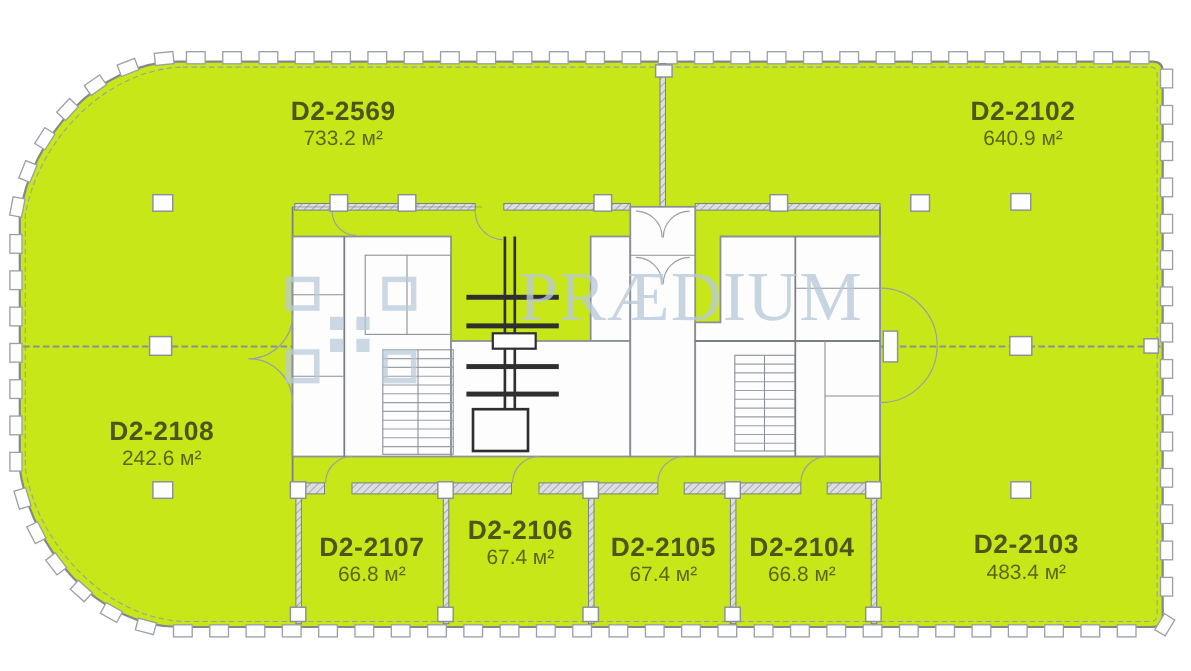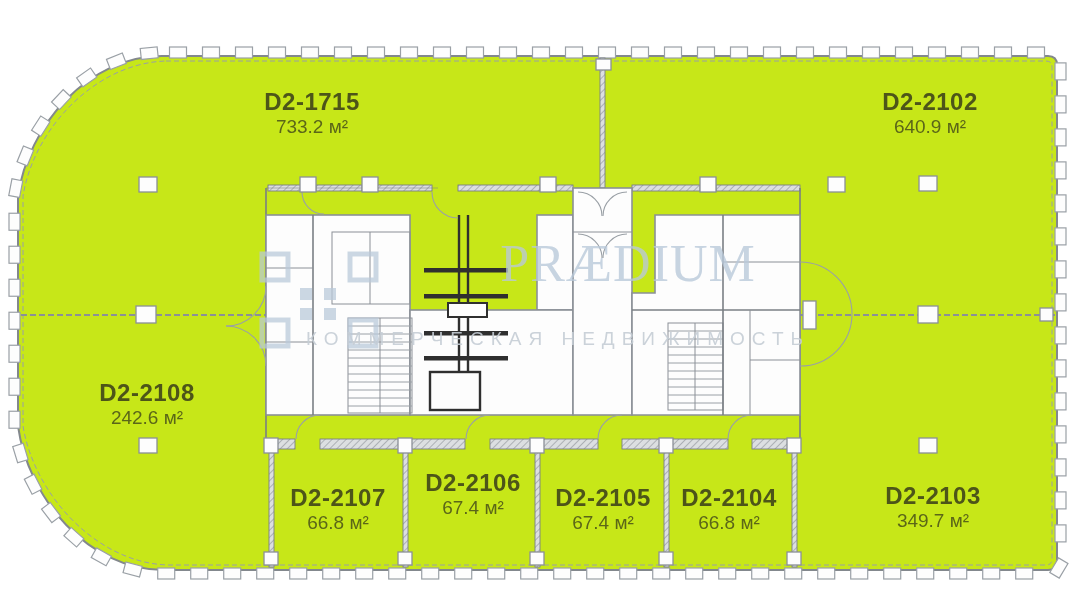--- a/index.html
+++ b/index.html
@@ -37,21 +37,21 @@
   .pos-2108{left:147px;top:380px;}
   .pos-2107{left:338px;top:485px;}
   .pos-2106{left:473px;top:470px;}
   .pos-2105{left:603px;top:485px;}
   .pos-2104{left:729px;top:485px;}
   .pos-2103{left:933px;top:483px;}
 
   .watermark{position:absolute;left:0;top:0;width:100%;height:100%;pointer-events:none;}
   .wlogo{position:absolute;left:258px;top:250px;opacity:0.72;}
   .wbrand{position:absolute;left:628px;top:238px;transform:translateX(-50%);
-          font-family:"Liberation Serif", serif;font-size:52px;font-weight:normal;
+          font-family:"Liberation Serif", serif;font-size:64px;font-weight:normal;
           color:var(--watermark);opacity:0.78;letter-spacing:1px;line-height:1;}
   .wtag{position:absolute;left:558px;top:328px;transform:translateX(-50%);
         font-size:19px;letter-spacing:7px;color:var(--tagline);opacity:0.9;
         white-space:nowrap;}
 </style>
 </head>
 <body>
 
 <div class="stage">
 
@@ -303,34 +303,33 @@
         <rect x="92" y="70" width="26" height="26"></rect>
       </g>
       <g fill="#b9c9da">
         <rect x="42" y="38" width="12" height="12"></rect>
         <rect x="66" y="38" width="12" height="12"></rect>
         <rect x="42" y="58" width="12" height="12"></rect>
         <rect x="66" y="58" width="12" height="12"></rect>
       </g>
     </svg>
     <div class="wbrand">PRÆDIUM</div>
-    <div class="wtag">КОММЕРЧЕСКАЯ НЕДВИЖИМОСТЬ</div>
   </div>
 
   <div class="ulabel pos-2101">
-    <div class="uname">D2-1715</div>
+    <div class="uname">D2-2569</div>
     <div class="uarea">733.2 м²</div>
   </div>
   <div class="ulabel pos-2102">
     <div class="uname">D2-2102</div>
     <div class="uarea">640.9 м²</div>
   </div>
   <div class="ulabel pos-2103">
     <div class="uname">D2-2103</div>
-    <div class="uarea">349.7 м²</div>
+    <div class="uarea">483.4 м²</div>
   </div>
   <div class="ulabel pos-2104">
     <div class="uname">D2-2104</div>
     <div class="uarea">66.8 м²</div>
   </div>
   <div class="ulabel pos-2105">
     <div class="uname">D2-2105</div>
     <div class="uarea">67.4 м²</div>
   </div>
   <div class="ulabel pos-2106">

